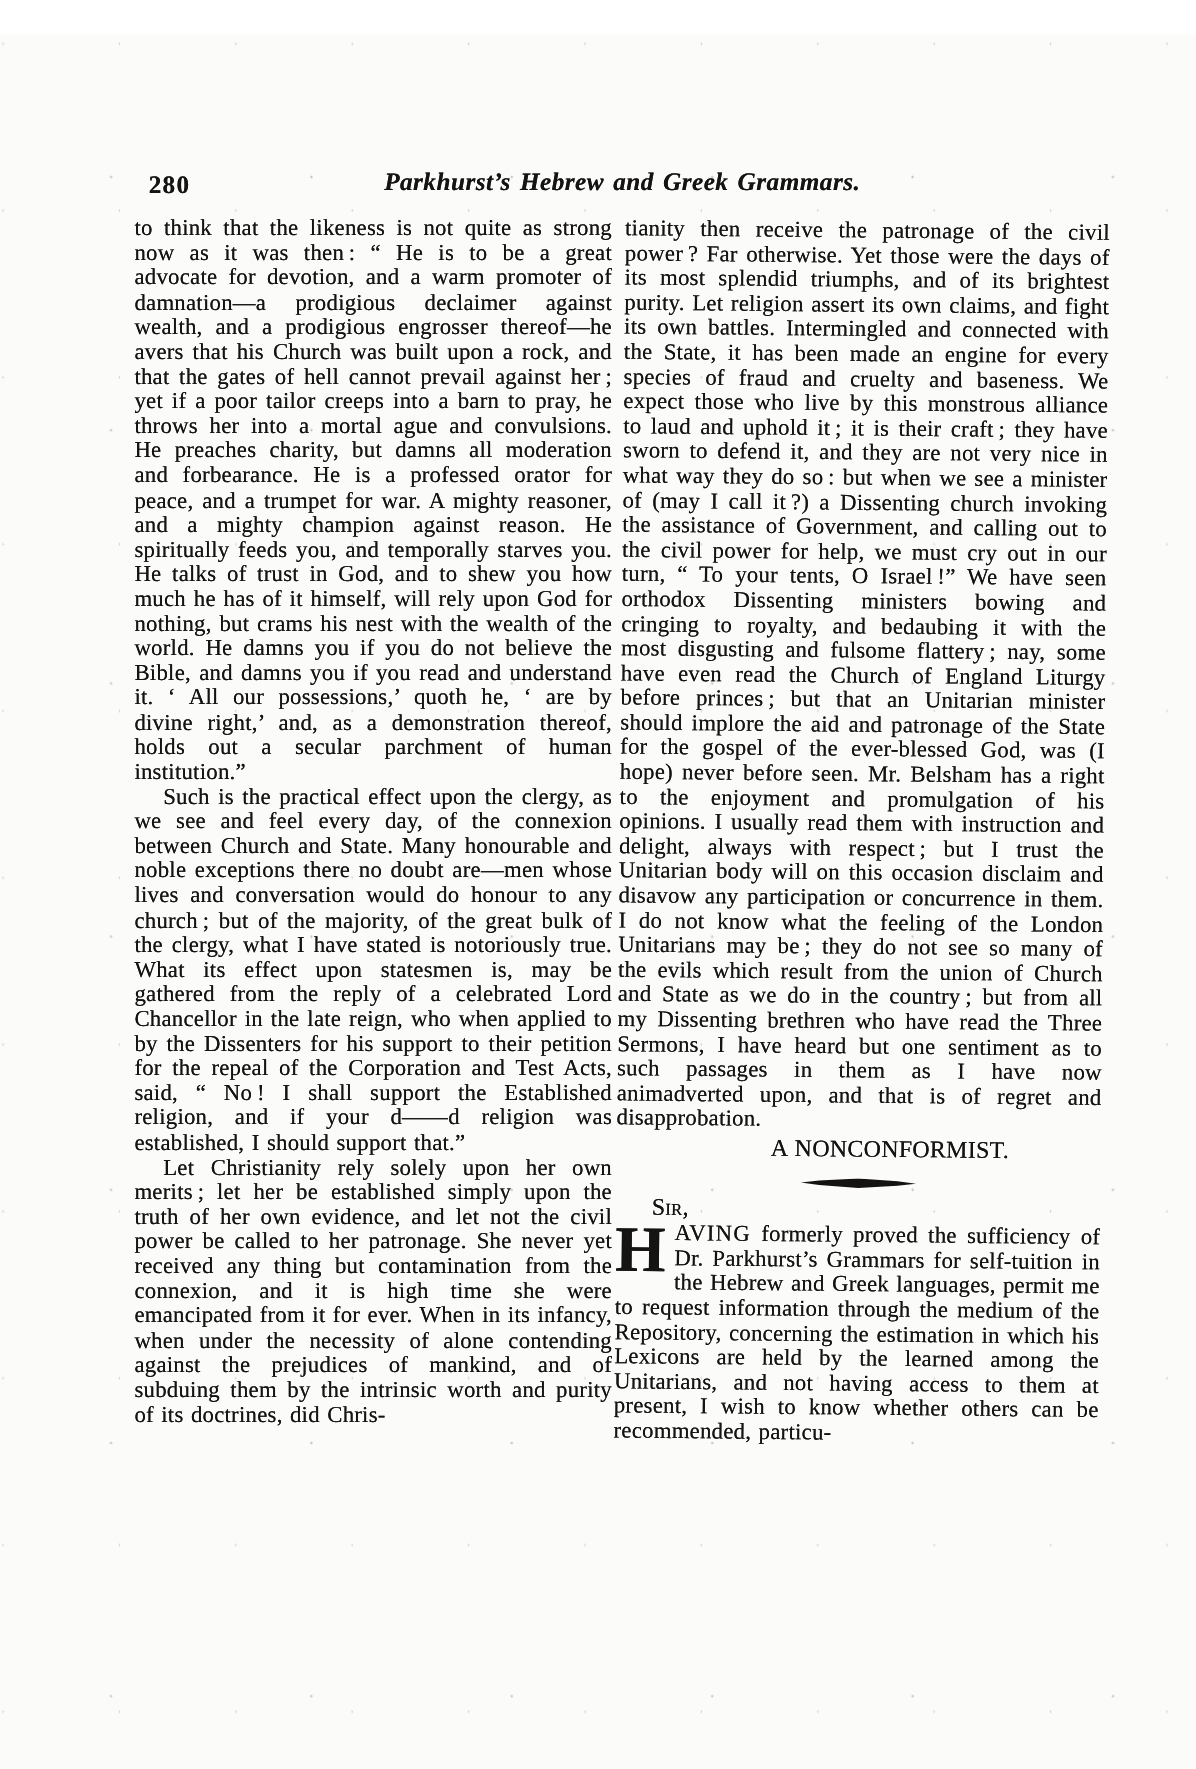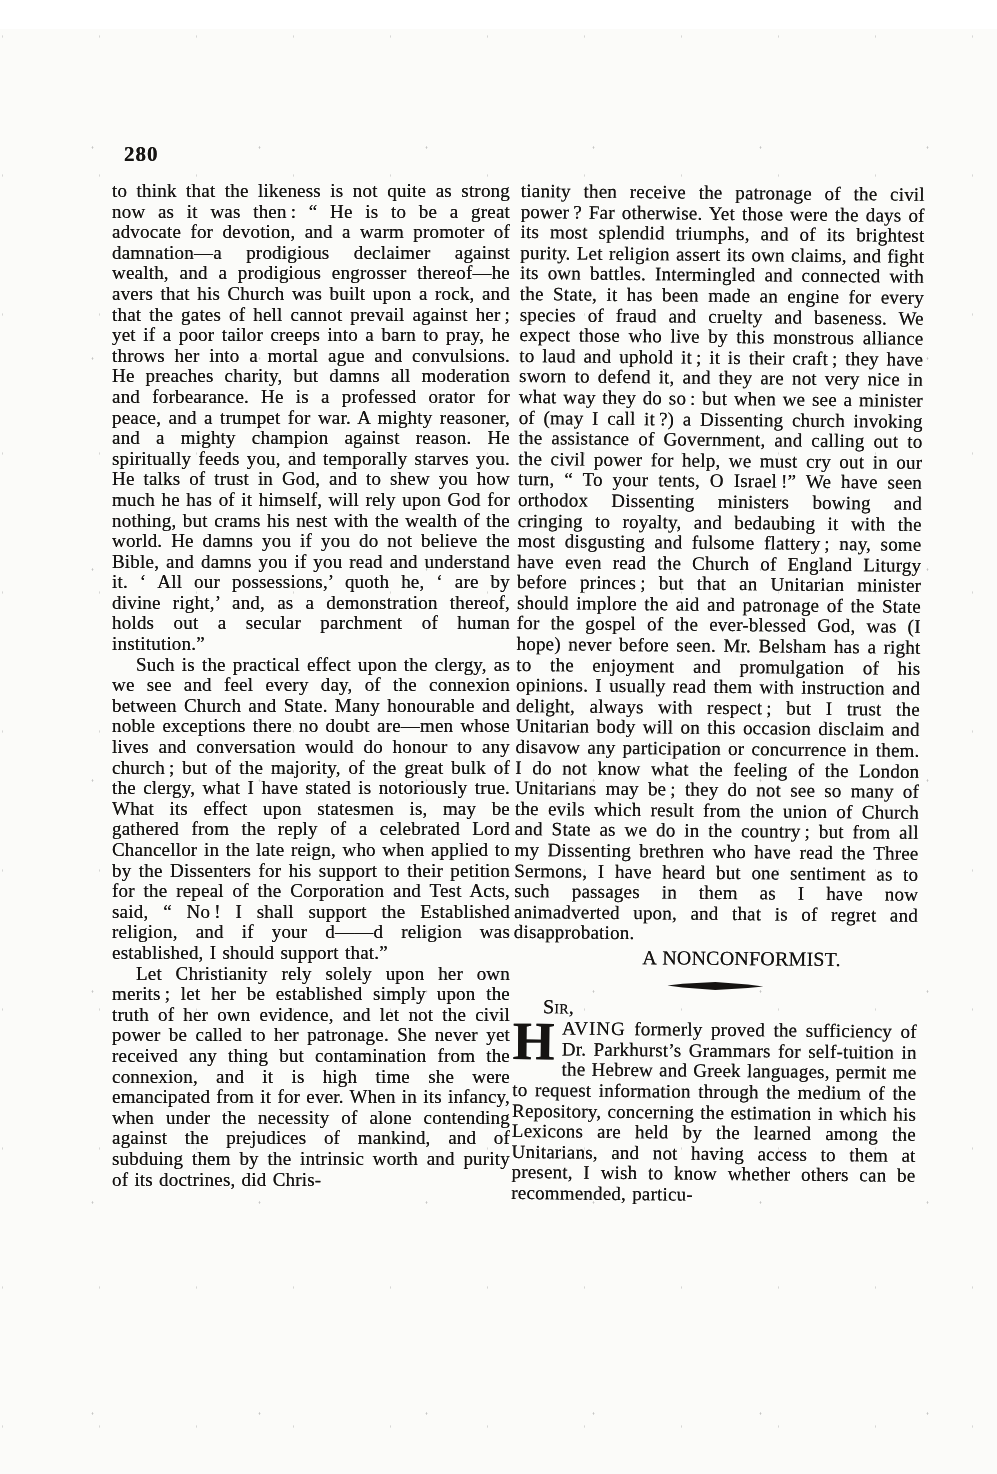--- a/index.html
+++ b/index.html
@@ -111,20 +111,21 @@
   .caps-word { letter-spacing: 1px; }
 </style>
 </head>
 <body>
 
 <div class="page">
   <div class="scan-ink">
 
     <header class="running-head">
       <span class="pagenum">280</span>
+      <span class="running-title">Parkhurst’s Hebrew and Greek Grammars.</span>
     </header>
 
     <div class="columns">
 
       <div class="col left">
         <p><span>to think that the likeness is not quite as strong now as it was then : “ He is to be a great advocate for devotion, and a warm promoter of damnation—a prodigious declaimer against wealth, and a prodigious engrosser thereof—he avers that his Church was built upon a rock, and that the gates of hell cannot prevail against her ; yet if a poor tailor creeps into a barn to pray, he throws her into a mortal ague and convulsions. He preaches charity, but damns all moderation and forbearance. He is a professed orator for peace, and a trumpet for war. A mighty reasoner, and a mighty champion against reason. He spiritually feeds you, and temporally starves you. He talks of trust in God, and to shew you how much he has of it himself, will rely upon God for nothing, but crams his nest with the wealth of the world. He damns you if you do not believe the Bible, and damns you if you read and understand it. ‘ All our possessions,’ quoth he, ‘ are by divine right,’ and, as a demonstration thereof, holds out a secular parchment of human institution.”</span></p>
         <p class="indent"><span>Such is the practical effect upon the clergy, as we see and feel every day, of the connexion between Church and State. Many honourable and noble exceptions there no doubt are—men whose lives and conversation would do honour to any church ; but of the majority, of the </span><span class="ital">great bulk</span><span> of the clergy, what I have stated is notoriously true. What its effect upon statesmen is, may be gathered from the reply of a celebrated Lord Chancellor in the late reign, who when applied to by the Dissenters for his support to their petition for the repeal of the Corporation and Test Acts, said, “ </span><span class="ital">No ! I shall support the Established religion, and if your d——d religion was established, I should support that.”</span></p>
         <p class="indent"><span>Let Christianity rely solely upon her own merits ; let her be established simply upon the truth of her own evidence, and let not the civil power be called to her </span><span class="ital">patronage</span><span>. She never yet received any thing but contamination from the connexion, and it is high time she were emancipated from it for ever. When in its infancy, when under the necessity of alone contending against the prejudices of mankind, and of subduing them by the intrinsic worth and purity of its doctrines, did Chris-</span></p>
       </div>
 

